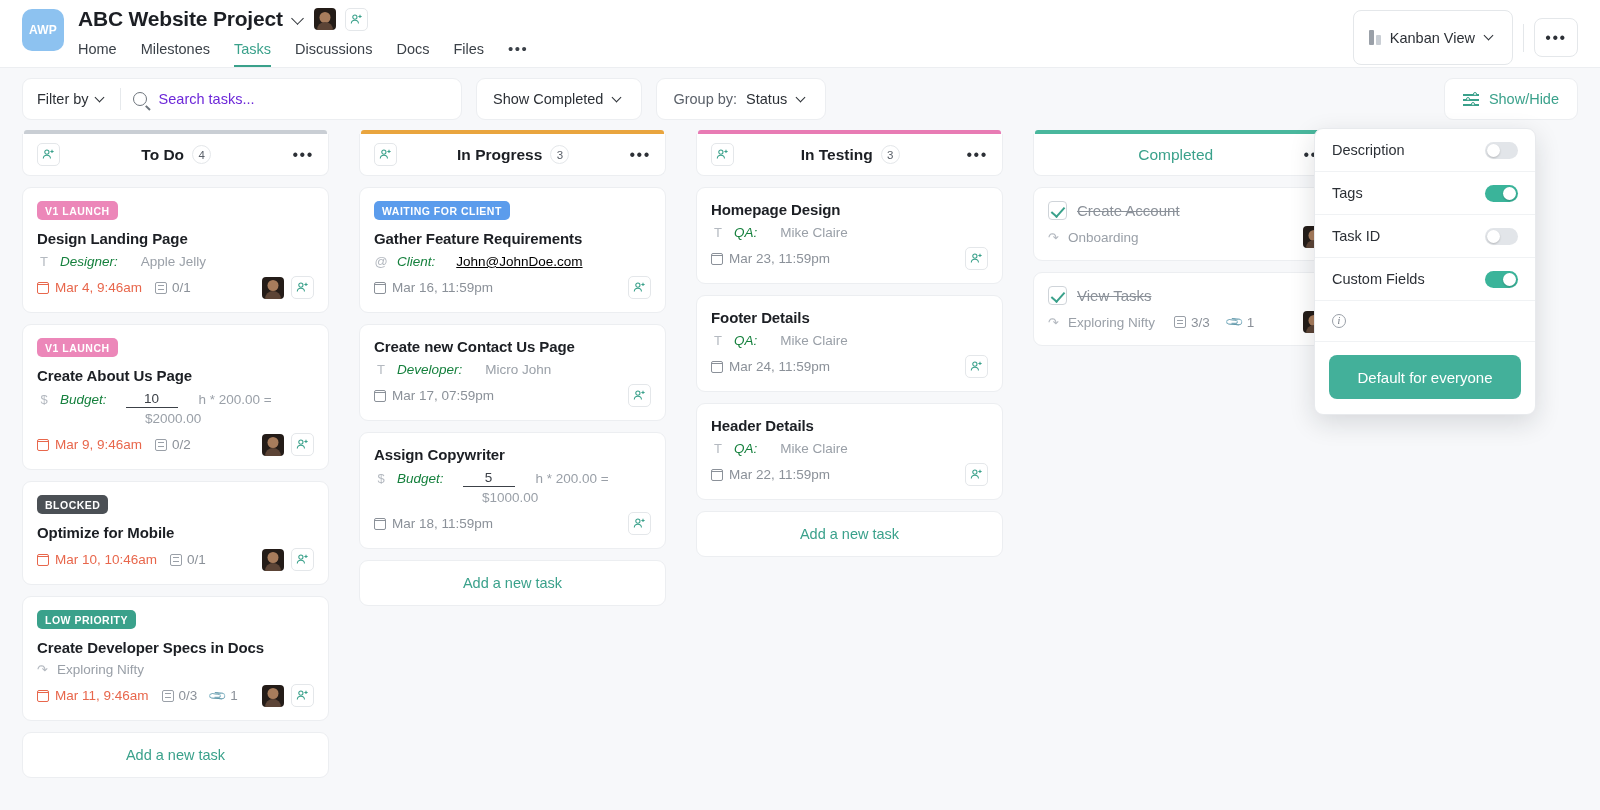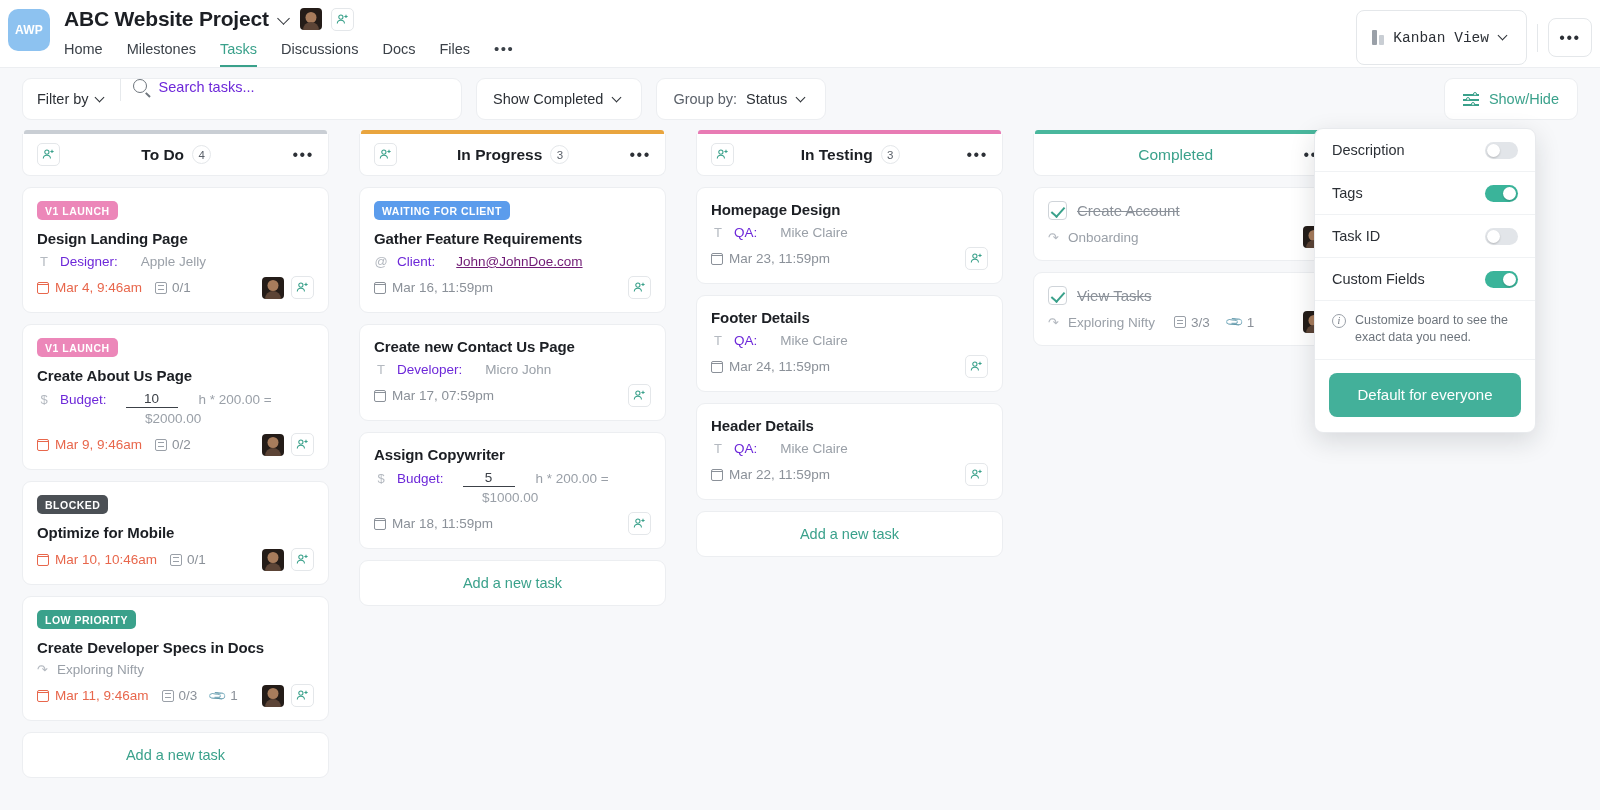--- a/index.html
+++ b/index.html
@@ -9,21 +9,21 @@
     background: #f7f8fa;
     color: #1c1f24;
     overflow: hidden;
     position: relative;
   }
 
   
   .topbar {
     height: 68px; background: #ffffff;
     display: flex; align-items: flex-start;
-    padding: 0 8px; position: relative;
+    padding: 0 22px; position: relative;
     border-bottom: 1px solid #eceef1;
   }
   .proj-logo {
     width: 42px; height: 42px; border-radius: 10px;
     background: #8dc2f0; color: #fff;
     font-size: 12px; font-weight: 700;
     display: flex; align-items: center; justify-content: center;
     margin-top: 9px; letter-spacing: .3px;
   }
   .proj-block { margin-left: 14px; margin-top: 4px; }
@@ -59,42 +59,42 @@
   .nav-item {
     font-size: 14.5px; color: #3b4148; padding-bottom: 7px;
     border-bottom: 2px solid transparent; cursor: pointer; line-height: 18px;
   }
   .nav-item.active { color: #3aa18b; border-bottom-color: #3aa18b; font-weight: 400; }
   .nav-dots { letter-spacing: 1.5px; font-size: 15px; color: #3b4148; padding-bottom: 7px; line-height:18px;}
   .top-right { margin-left: auto; display: flex; align-items: center; gap: 10px; margin-top: 10px; }
   .btn-outline {
     height: 55px; border: 1px solid #e4e7ea; border-radius: 8px; background: #fff;
     display: flex; align-items: center; gap: 9px; padding: 0 15px;
-    font-size: 14.5px; color: #2c3036; cursor: pointer; font-family: Liberation Mono, monospace;
+    font-size: 14.5px; color: #2c3036; cursor: pointer;
   }
   .kanban-ico { display: flex; gap: 2px; align-items: flex-end; }
   .kanban-ico i { display:block; width: 5px; background: #9aa0a8; border-radius: 1px; }
   .kanban-ico i:nth-child(1){ height: 15px; }
   .kanban-ico i:nth-child(2){ height: 10px; background:#c9ced4; }
   .sep-v { width: 1px; height: 28px; background: #e4e7ea; }
   .btn-sq {
     width: 44px; height: 39px; border: 1px solid #e4e7ea; border-radius: 8px;
     background: #fff; display:flex; align-items:center; justify-content:center;
     font-size: 16px; letter-spacing: 1.5px; color: #2c3036; cursor: pointer;
   }
 
   
   .filterbar {
     height: 62px; display: flex; align-items: center; gap: 14px;
     padding: 0 22px; background: #f7f8fa;
   }
   .searchbox {
     height: 42px; flex: none; width: 440px; background: #fff;
     border: 1px solid #eceef1; border-radius: 9px;
-    display: flex; padding: 0 14px; gap: 12px;
+    display: flex; align-items: center; padding: 0 14px; gap: 12px;
   }
   .filter-by { display: flex; align-items: center; gap: 6px; font-size: 14.5px; color: #2c3036; cursor:pointer; }
   .vline { width: 1px; height: 22px; background: #e6e9ec; }
   .mag { width: 14px; height: 14px; border: 1.6px solid #6d747c; border-radius: 50%; position: relative; flex:none;}
   .mag::after { content:""; position:absolute; right:-5px; bottom:-4px; width:6px; height:1.7px; background:#6d747c; transform: rotate(45deg); }
   .search-ph { font-size: 14.5px; color: #6d28d9; }
   .pill {
     height: 42px; background: #fff; border: 1px solid #eceef1; border-radius: 9px;
     display: flex; align-items: center; padding: 0 16px; gap: 9px;
     font-size: 14.5px; color: #2c3036; cursor: pointer;
@@ -137,23 +137,23 @@
     display: inline-block; font-size: 10.5px; font-weight: 700; letter-spacing: .5px;
     color: #fff; border-radius: 5px; padding: 4px 8px 3px 8px; margin-bottom: 10px;
   }
   .tag.pink { background: #ec87b9; }
   .tag.blue { background: #5b9cec; }
   .tag.dark { background: #4b5055; }
   .tag.teal { background: #3aa18b; }
   .card-title { font-size: 15px; font-weight: 700; color: #1c1f24; letter-spacing: -.1px; }
   .field-row { display: flex; align-items: center; gap: 9px; margin-top: 7px; font-size: 13.5px; color: #9aa0a8; }
   .field-ico { width: 14px; text-align: center; color: #b4b9c0; font-size: 13px; flex:none; }
-  .field-lbl { color: #6d28d9; }
+  .field-lbl { color: #15803d; font-style: italic; }
   .field-val { color: #9aa0a8; margin-left: 14px; }
-  .field-val.link { color: #701a75; text-decoration: underline; margin-left: 12px;}
+  .field-val.link { color: #000000; text-decoration: underline; margin-left: 12px;}
   .budget-val {
     display: inline-block; min-width: 52px; text-align: center;
     border-bottom: 1.6px solid #3c4148; color: #3c4148; padding-bottom: 1px; margin-left: 10px;
   }
   .budget-rest { color: #9aa0a8; margin-left: 12px; }
   .budget-total { font-size: 13.5px; color: #9aa0a8; margin-left: 108px; margin-top: 3px; }
   .meta-row { display: flex; align-items: center; gap: 13px; margin-top: 6px; font-size: 13.5px; min-height: 25px;}
   .meta-due { color: #e8674c; display: flex; align-items: center; gap: 6px; }
   .meta-due.gray { color: #8b9199; }
   .cal {
@@ -642,16 +642,15 @@
         <span>Task ID</span>
         <span class="toggle"></span>
       </div>
       <div class="dd-row">
         <span>Custom Fields</span>
         <span class="toggle on"></span>
       </div>
     </div>
   <div class="dd-note">
     <span class="info-ico">i</span>
-    <span>Customize board to see the exact data you need.</span>
   </div>
   <div class="dd-btn">Default for everyone</div>
 </div>
 
 </body></html>

